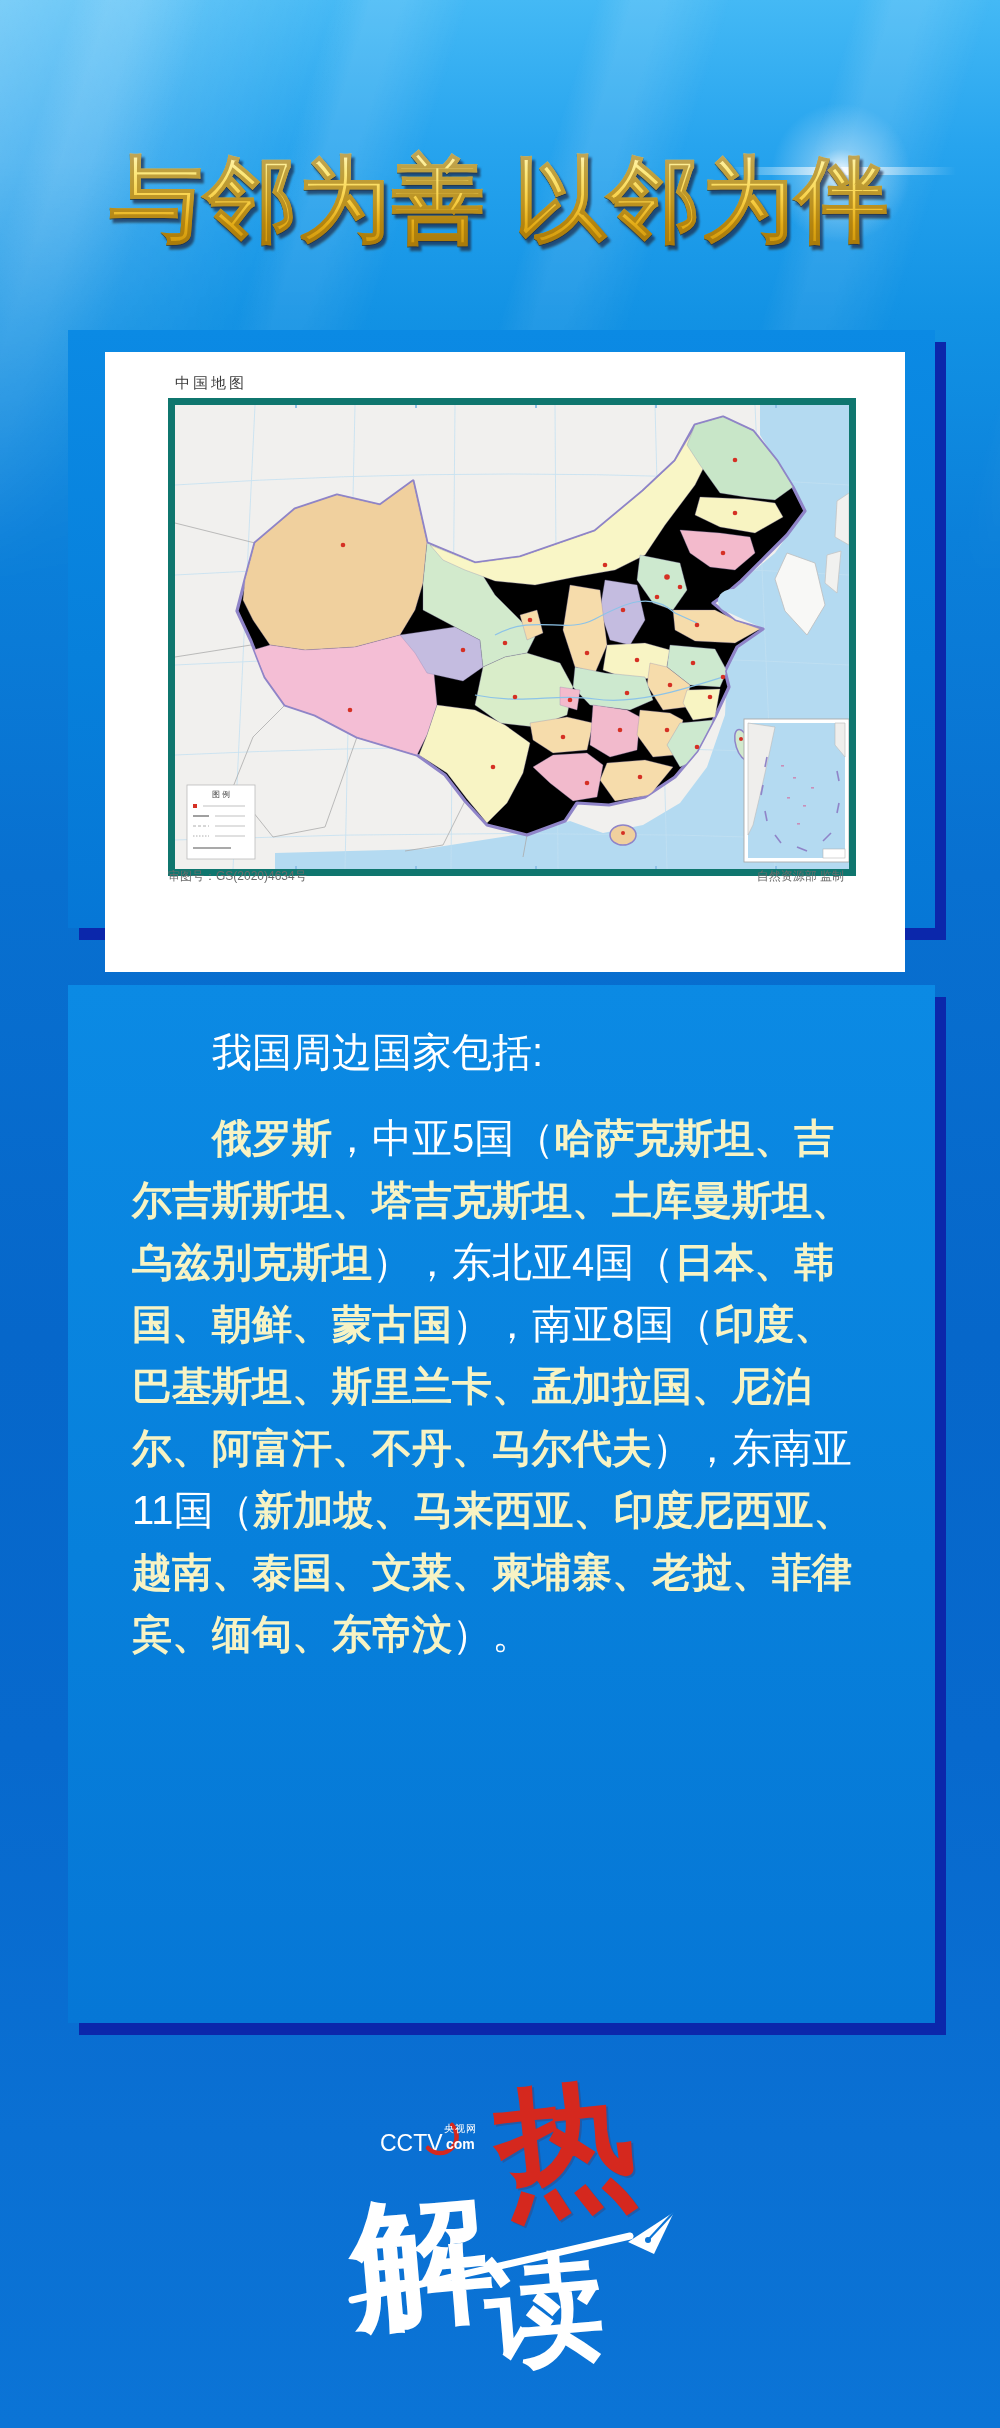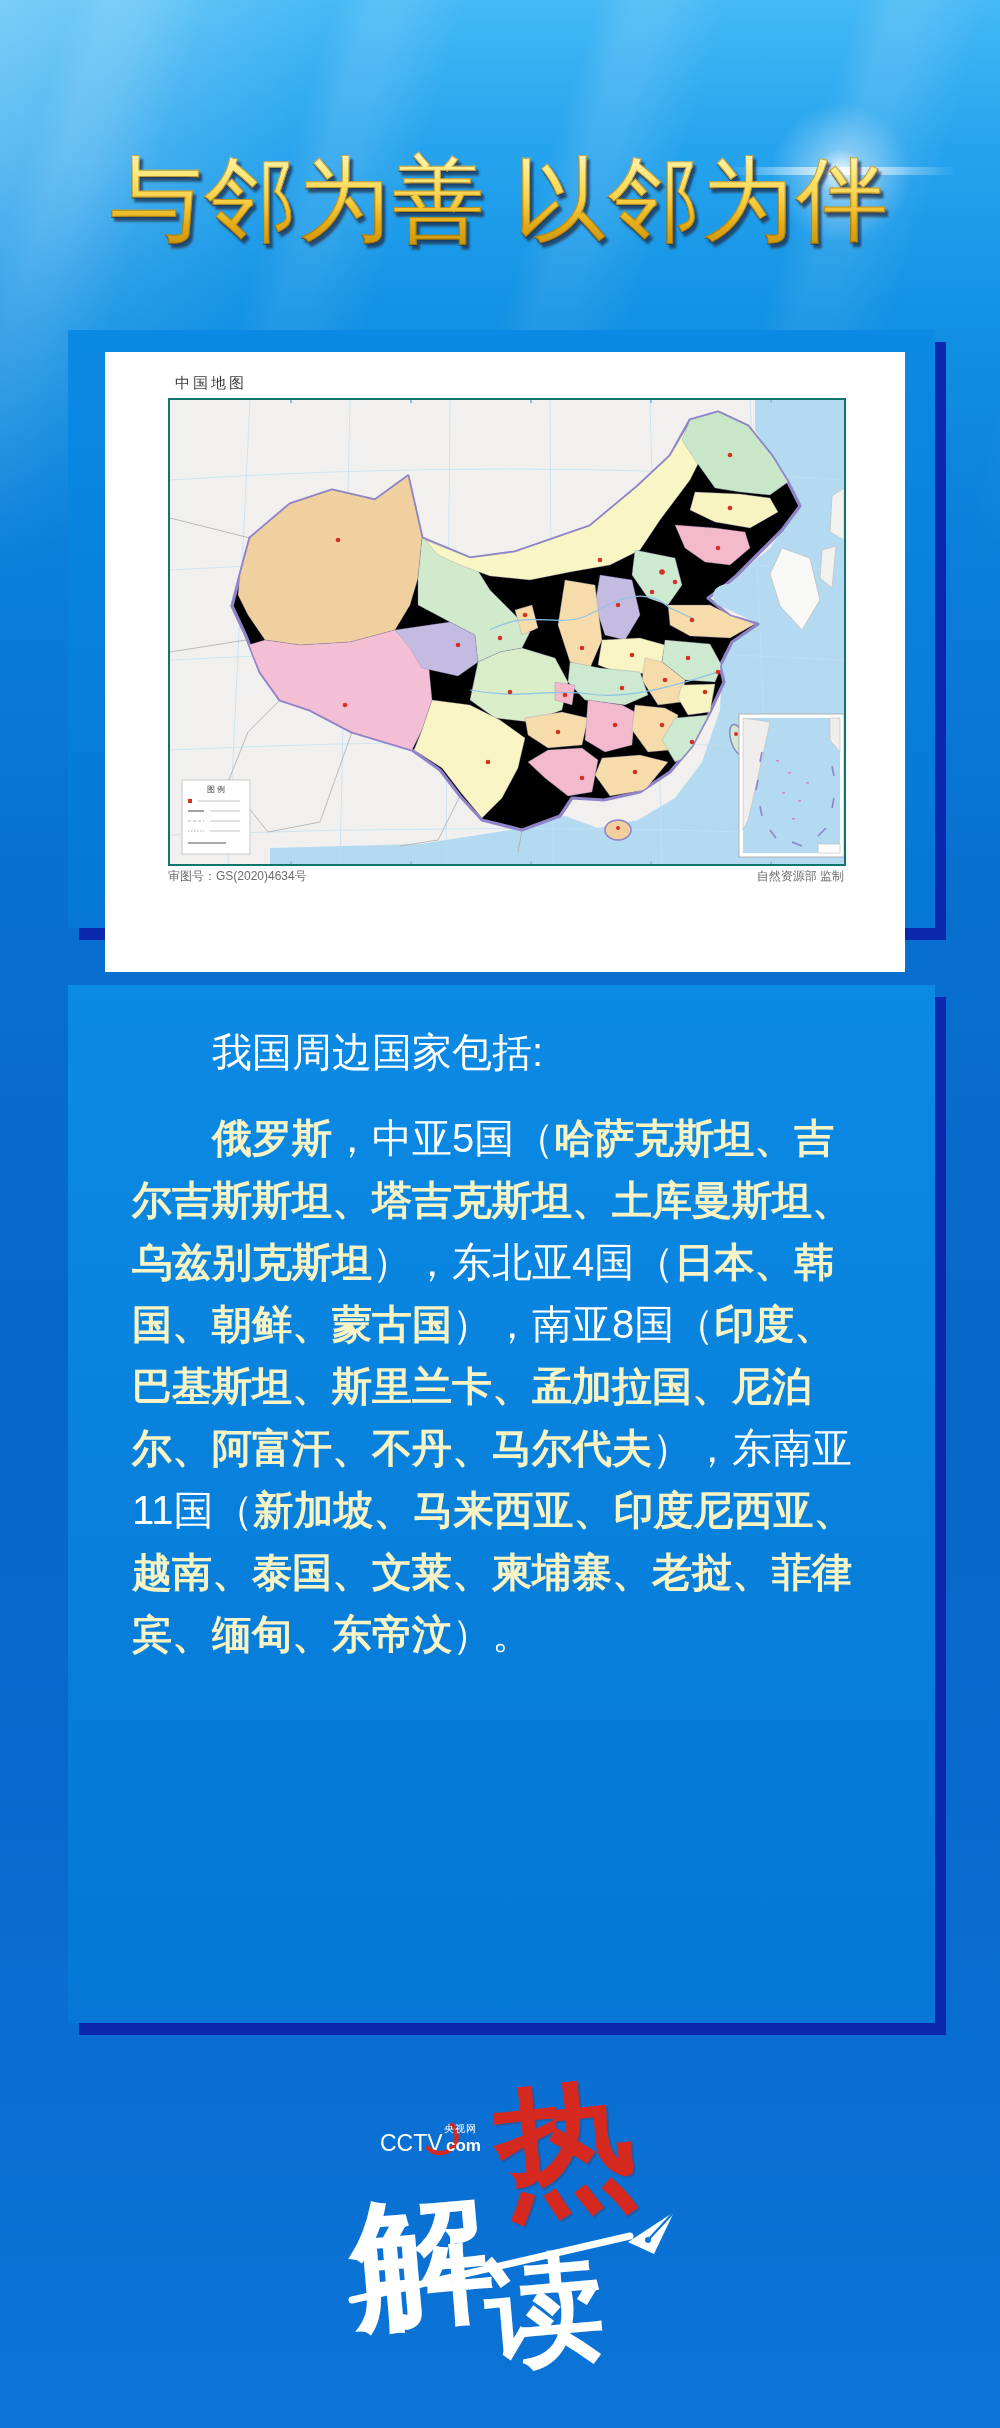--- a/index.html
+++ b/index.html
@@ -19,47 +19,47 @@
   .glint{
     position:absolute;left:756px;top:88px;width:170px;height:170px;pointer-events:none;
     background:radial-gradient(circle,rgba(255,255,255,.95) 0%,rgba(255,255,255,.35) 20%,rgba(255,255,255,0) 58%);
   }
   .glint:after{
     content:"";position:absolute;left:-30px;top:79px;width:230px;height:8px;
     background:linear-gradient(90deg,rgba(255,255,255,0),rgba(255,255,255,.8),rgba(255,255,255,0));
   }
   .title{
     position:absolute;left:0;top:138px;width:1000px;margin:0;text-align:center;
-    font-size:92px;font-weight:normal;letter-spacing:2px;white-space:nowrap;
+    font-size:92px;font-weight:bold;letter-spacing:2px;white-space:nowrap;
     background:linear-gradient(180deg,#fff8c8 6%,#fde97e 28%,#f8cf45 50%,#e3ab16 70%,#c9920a 90%);
     -webkit-background-clip:text;background-clip:text;color:transparent;
     -webkit-text-stroke:1px rgba(140,100,10,.55);
     filter:drop-shadow(3px 4px 1px rgba(8,30,90,.5)) drop-shadow(0 1px 0 rgba(70,45,0,.7));
   }
   .panel{
     position:absolute;left:68px;width:867px;
     background:linear-gradient(180deg,#0b8ae4 0%,#0780db 55%,#0677d6 100%);
     box-shadow:11px 12px 0 0 #0b27ab;
   }
   .map-panel{top:330px;height:598px;}
   .map-card{position:absolute;left:37px;top:22px;width:800px;height:620px;background:#ffffff;}
   .map-label{position:absolute;left:70px;top:22px;font-size:15px;color:#3c3c3c;letter-spacing:3px;}
-  .map-frame{position:absolute;left:63px;top:46px;width:674px;height:464px;border:2px solid #0f766e;box-sizing:content-box;background:#f1f0ee;}
+  .map-frame{position:absolute;left:63px;top:46px;width:674px;height:464px;border:7px solid #0f766e;box-sizing:content-box;background:#f1f0ee;}
   .map-credits{position:absolute;left:63px;top:516px;width:676px;display:flex;justify-content:space-between;font-size:12px;color:#6b6b6b;}
   .text-panel{top:985px;height:1038px;box-sizing:border-box;padding:36px 64px 0 64px;color:#fff;overflow:hidden;}
   .text-panel p{margin:0;font-size:40px;line-height:1.55;text-indent:2em;word-break:break-all;text-align:left;}
   .text-panel .intro{margin-bottom:24px;}
   .text-panel .para2{margin-top:28px;}
   .hl{color:#f7f3c4;font-weight:bold;}
   .logo-block{position:absolute;left:0;top:2070px;width:1000px;height:330px;}
   .cctv-logo{position:absolute;left:380px;top:56px;width:130px;height:36px;color:#fff;}
   .cctv-word{position:absolute;left:0;top:4px;font-size:23px;font-weight:400;letter-spacing:0px;font-stretch:condensed;}
   .cctv-crescent{position:absolute;left:42px;top:-8px;width:38px;height:38px;}
   .cctv-cn{position:absolute;left:64px;top:-4px;font-size:10px;letter-spacing:1px;}
-  .cctv-com{position:absolute;left:66px;top:10px;font-size:17px;font-weight:bold;}
+  .cctv-com{position:absolute;left:66px;top:10px;font-size:14px;font-weight:bold;}
   .brand{position:absolute;left:0;top:0;width:1000px;height:330px;pointer-events:none;}
   .brand span{position:absolute;font-weight:bold;line-height:1;}
   .char-hot{left:496px;top:8px;font-size:140px;color:#d5281e;transform:rotate(-6deg);text-shadow:2px 2px 0 rgba(120,10,5,.2);}
   .char-jie{left:352px;top:122px;font-size:140px;color:#ffffff;transform:rotate(-5deg);}
   .char-du{left:486px;top:180px;font-size:118px;color:#ffffff;transform:rotate(-5deg);}
   .pen-svg{position:absolute;left:330px;top:118px;}
 </style>
 </head>
 <body>
 

